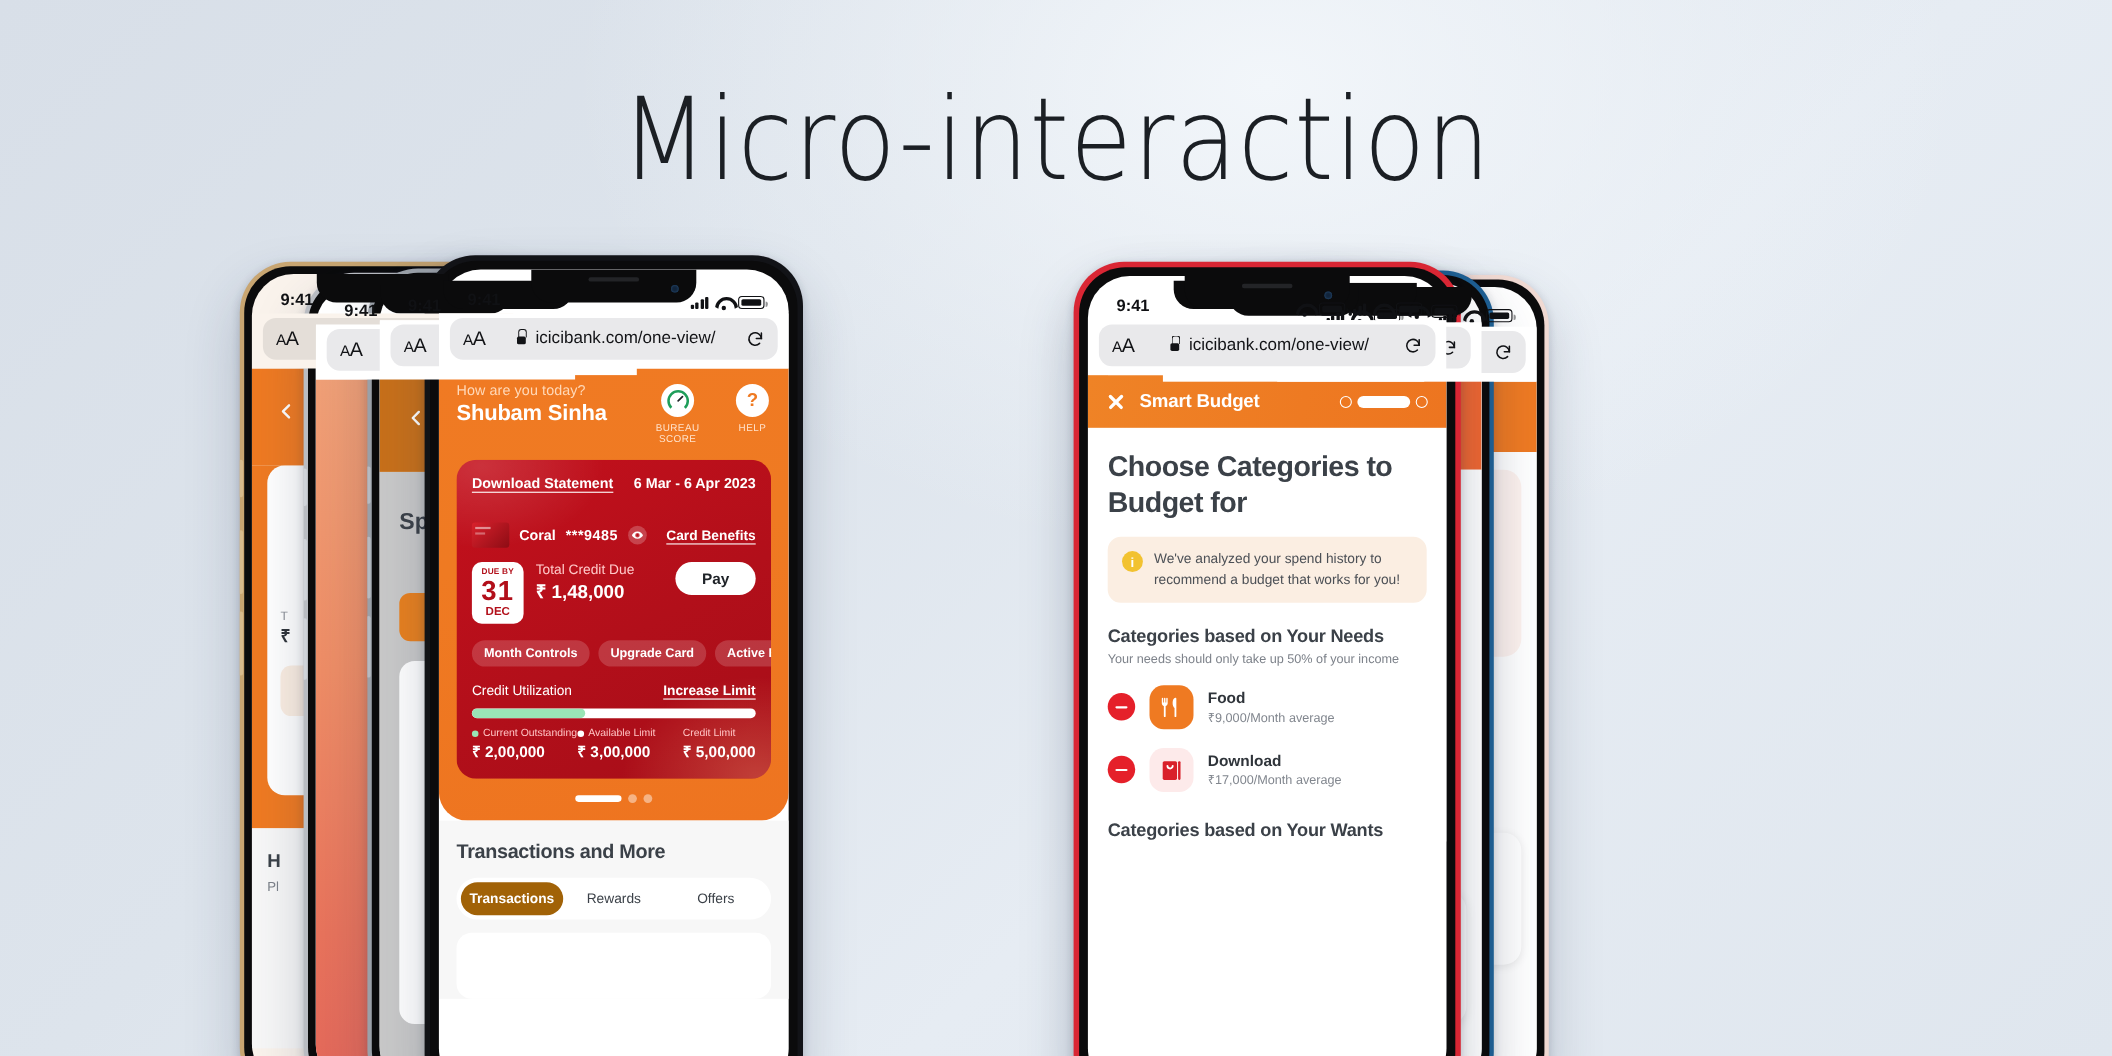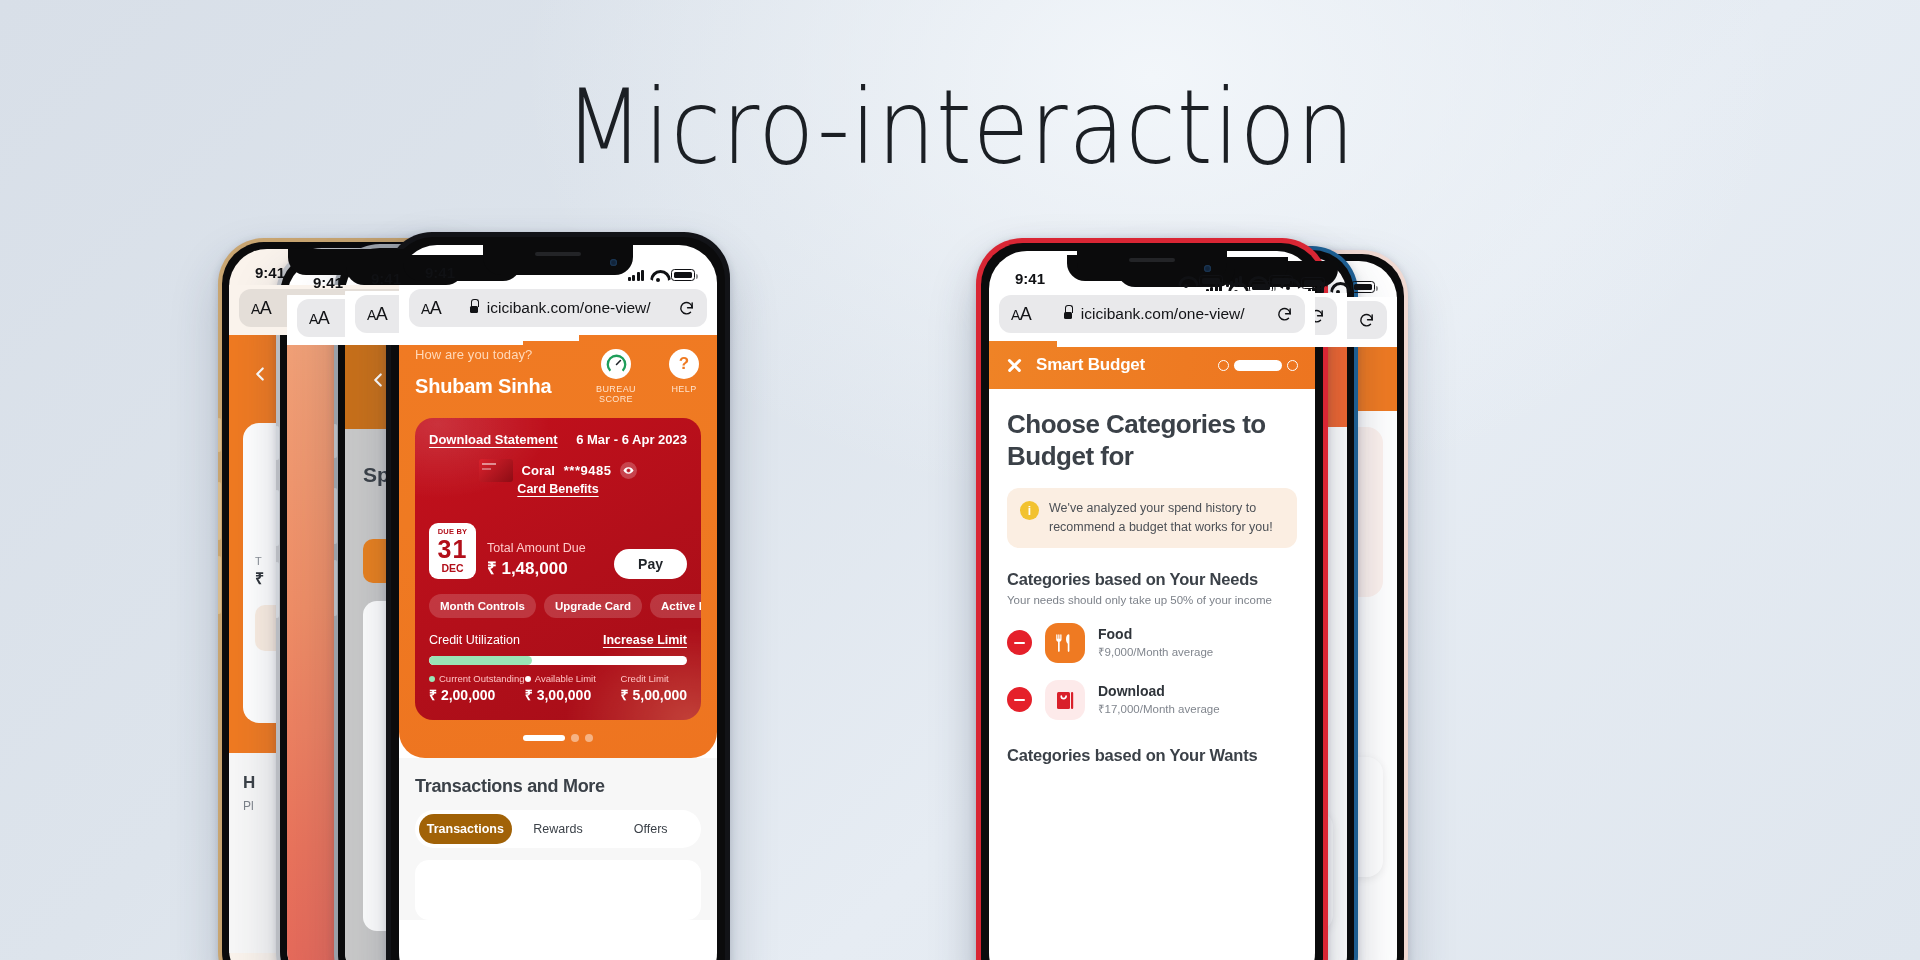--- a/index.html
+++ b/index.html
@@ -111,52 +111,52 @@
   .reload { width:17px; height:17px; flex:0 0 auto; color:#121316; }
 
   
   .pa-hero {
     background: linear-gradient(170deg,#f07a23 0%,#ef7a22 40%,#ee7420 100%);
     padding:12px 16px 16px;
     border-bottom-left-radius:26px; border-bottom-right-radius:26px;
   }
   .pa-greet { display:flex; align-items:flex-start; justify-content:space-between; }
   .pa-greet .hi { font-size:13px; color:#ffd9b9; letter-spacing:.1px; }
-  .pa-greet .nm { font-size:20px; color:#fff; font-weight:bold; margin-top:13px; letter-spacing:-.2px;}
+  .pa-greet .nm { font-size:20px; color:#fff; font-weight:bold; margin-top:3px; letter-spacing:-.2px;}
   .pa-actions { display:flex; gap:22px; padding-top:2px; }
   .pa-act { text-align:center; width:58px; }
   .pa-act .ic { width:30px; height:30px; border-radius:50%; background:#fff; margin:0 auto 5px;
     display:flex; align-items:center; justify-content:center; }
   .pa-act .lb { font-size:9px; color:#ffe2cb; letter-spacing:.4px; }
   .help-ic { background:#fff !important; color:#ef7a22; font-weight:bold; font-size:17px; }
 
   .card {
     margin-top:14px; border-radius:18px; padding:14px 14px 16px;
     background:
       radial-gradient(ellipse 180px 120px at 8% 2%, rgba(255,255,255,.14), rgba(255,255,255,0) 62%),
       radial-gradient(ellipse 200px 150px at 96% 100%, rgba(255,180,130,.30), rgba(255,180,130,0) 62%),
       linear-gradient(150deg,#c4101c 0%,#b20f1a 55%,#a60d18 100%);
     position:relative; overflow:hidden;
   }
   .card-row1 { display:flex; justify-content:space-between; align-items:center; }
   .dl { font-size:13px; color:#fff; font-weight:bold; text-decoration:underline; text-underline-offset:3px;}
   .daterange { font-size:13px; color:#fff; font-weight:bold; }
-  .card-row2 { display:flex; justify-content:space-between; align-items:center; margin-top:12px;flex-direction:column; }
+  .card-row2 { display:flex; justify-content:space-between; align-items:center; margin-top:28px; }
   .card-left { display:flex; align-items:center; gap:9px; }
   .mini-card { width:34px; height:23px; border-radius:3px;
     background:linear-gradient(135deg,#d9212c,#8d0c14); position:relative; }
   .mini-card::before{content:"";position:absolute;left:3px;top:4px;width:14px;height:1.5px;background:rgba(255,255,255,.5);}
   .mini-card::after{content:"";position:absolute;left:3px;top:9px;width:9px;height:1.5px;background:rgba(255,255,255,.35);}
   .cname { font-size:13px; color:#fff; font-weight:bold; }
   .cnum { font-size:13px; color:#fff; font-weight:bold; letter-spacing:.5px;}
   .eye { width:17px; height:17px; border-radius:50%; background:rgba(255,255,255,.22);
     display:flex; align-items:center; justify-content:center; }
   .cbene { font-size:12.5px; color:#fff; font-weight:bold; text-decoration:underline; text-underline-offset:3px;}
 
-  .card-row3 { display:flex; align-items:flex-end; gap:11px; margin-top:27px; }
+  .card-row3 { display:flex; align-items:flex-start; gap:11px; margin-top:13px; }
   .duebox { background:#fff; border-radius:9px; width:47px; padding:4px 0 5px; text-align:center; }
   .duebox .t { font-size:7.5px; font-weight:bold; color:#b20f1a; letter-spacing:.2px; }
   .duebox .d { font-size:25px; font-weight:bold; color:#b20f1a; line-height:1.05; letter-spacing:1px;}
   .duebox .m { font-size:10.5px; font-weight:bold; color:#b20f1a; }
   .due-mid { flex:1; }
   .due-mid .l { font-size:12.5px; color:#ffc9c9; }
   .due-mid .v { font-size:17px; color:#fff; font-weight:bold; margin-top:1px; }
   .paybtn { background:#fff; color:#1f2328; font-weight:bold; font-size:14px;
     border:none; border-radius:16px; padding:7px 24px; }
 
@@ -635,21 +635,21 @@
               <span class="cbene">Card Benefits</span>
             </div>
 
             <div class="card-row3">
               <div class="duebox">
                 <div class="t">DUE BY</div>
                 <div class="d">31</div>
                 <div class="m">DEC</div>
               </div>
               <div class="due-mid">
-                <div class="l">Total Amount Due</div>
+                <div class="l">Total Credit Due</div>
                 <div class="v">₹ 1,48,000</div>
               </div>
               <button class="paybtn">Pay</button>
             </div>
 
             <div class="chips">
               <span class="chip">Month Controls</span>
               <span class="chip">Upgrade Card</span>
               <span class="chip">Active EMIs</span>
             </div>

